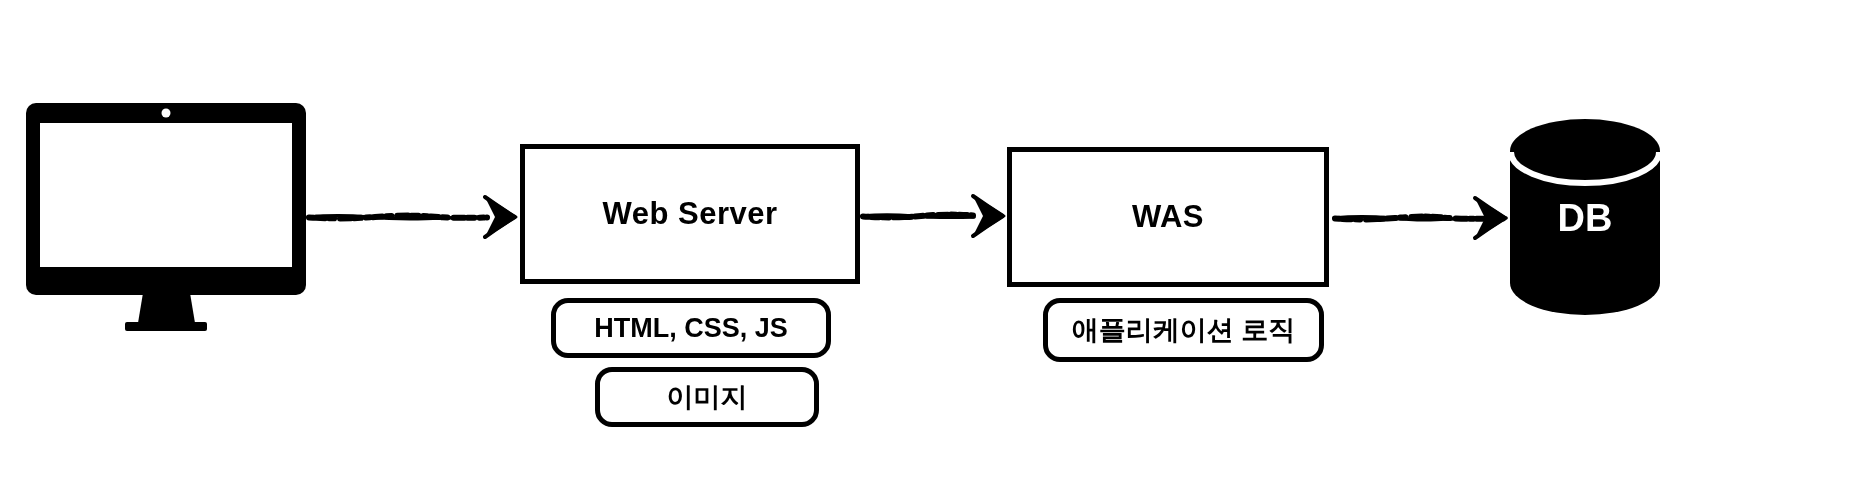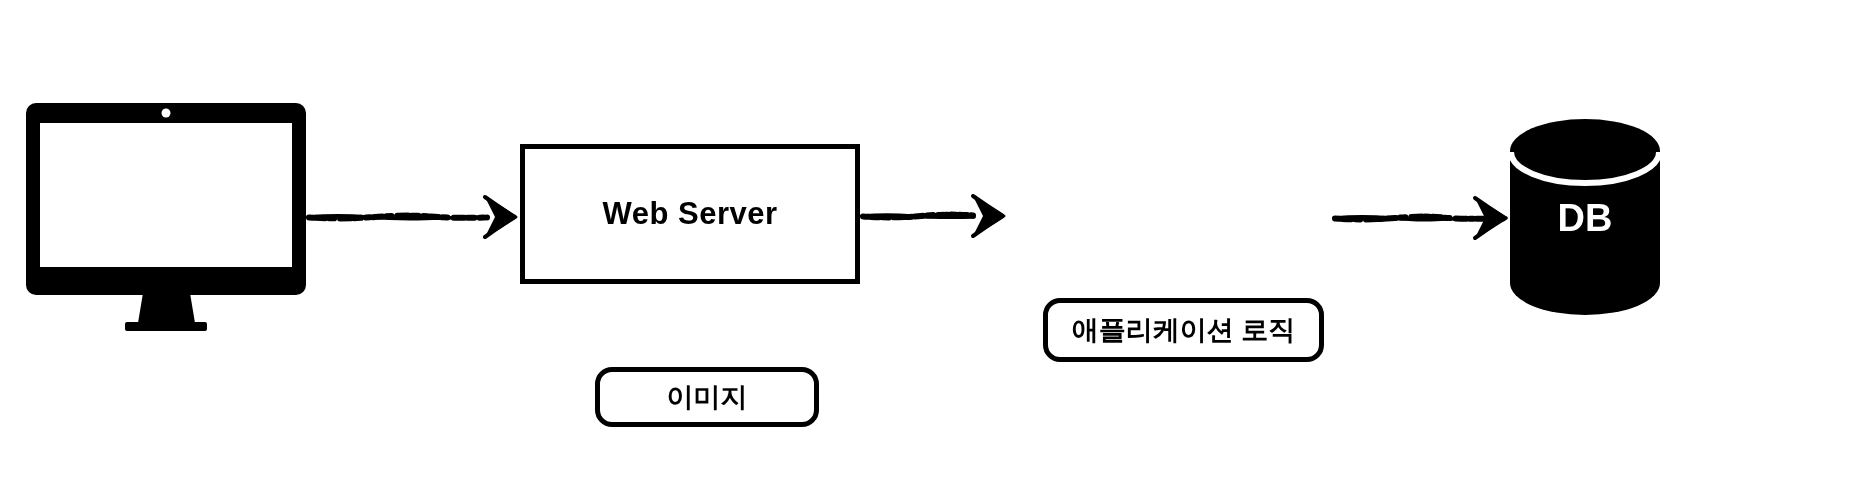--- a/index.html
+++ b/index.html
@@ -67,31 +67,37 @@
     <path d="M2,27 q30,-2.5 60,0 t58,1.5 t62,-1.5" fill="none" stroke="#000000" stroke-width="3.5" stroke-linecap="round"></path>
     <path d="M3,27.5 q34,2 66,-0.5 t56,-0.5 t56,1" fill="none" stroke="#000000" stroke-width="6" stroke-linecap="round" stroke-dasharray="4 3 9 4 5 6 11 3 7 5"></path>
     <polygon points="212,27 178,5 189,27 178,49" fill="#000000"></polygon>
     <path d="M179,7 q14,10 30,20 M179,47 q14,-10 30,-20" fill="none" stroke="#000000" stroke-width="4" stroke-linecap="round"></path>
   </svg>
 
   <div class="node-box" style="left:520px; top:144px; width:340px; height:140px;">
     <span class="node-label">Web Server</span>
   </div>
 
+  <div class="pill" style="left:551px; top:298px; width:280px; height:60px;">
+    <span class="pill-label">HTML, CSS, JS</span>
+  </div>
   <div class="pill" style="left:595px; top:367px; width:224px; height:60px;">
     <span class="pill-label">이미지</span>
   </div>
 
   <svg class="abs" style="left:860px; top:189px;" width="148" height="54" viewBox="0 0 148 54">
     <path d="M2,27 q25,-2 50,0 t62,1" fill="none" stroke="#000000" stroke-width="3.5" stroke-linecap="round"></path>
     <path d="M3,27.5 q30,2 58,-0.5 t52,-0.5" fill="none" stroke="#000000" stroke-width="6" stroke-linecap="round" stroke-dasharray="5 3 8 4 6 5 10 3"></path>
     <polygon points="146,27 112,5 123,27 112,49" fill="#000000"></polygon>
     <path d="M113,7 q14,10 30,20 M113,47 q14,-10 30,-20" fill="none" stroke="#000000" stroke-width="4" stroke-linecap="round"></path>
   </svg>
 
+  <div class="node-box" style="left:1007px; top:147px; width:322px; height:140px;">
+    <span class="node-label">WAS</span>
+  </div>
 
   <div class="pill" style="left:1043px; top:298px; width:281px; height:64px;">
     <span class="pill-label">애플리케이션 로직</span>
   </div>
 
   <svg class="abs" style="left:1332px; top:191px;" width="178" height="54" viewBox="0 0 178 54">
     <path d="M2,27 q28,-2.5 56,0 t46,1.5 t70,-1.5" fill="none" stroke="#000000" stroke-width="3.5" stroke-linecap="round"></path>
     <path d="M3,27.5 q32,2 60,-0.5 t48,-0.5 t60,1" fill="none" stroke="#000000" stroke-width="6" stroke-linecap="round" stroke-dasharray="4 3 9 4 5 6 11 3"></path>
     <polygon points="176,27 142,5 153,27 142,49" fill="#000000"></polygon>
     <path d="M143,7 q14,10 30,20 M143,47 q14,-10 30,-20" fill="none" stroke="#000000" stroke-width="4" stroke-linecap="round"></path>

